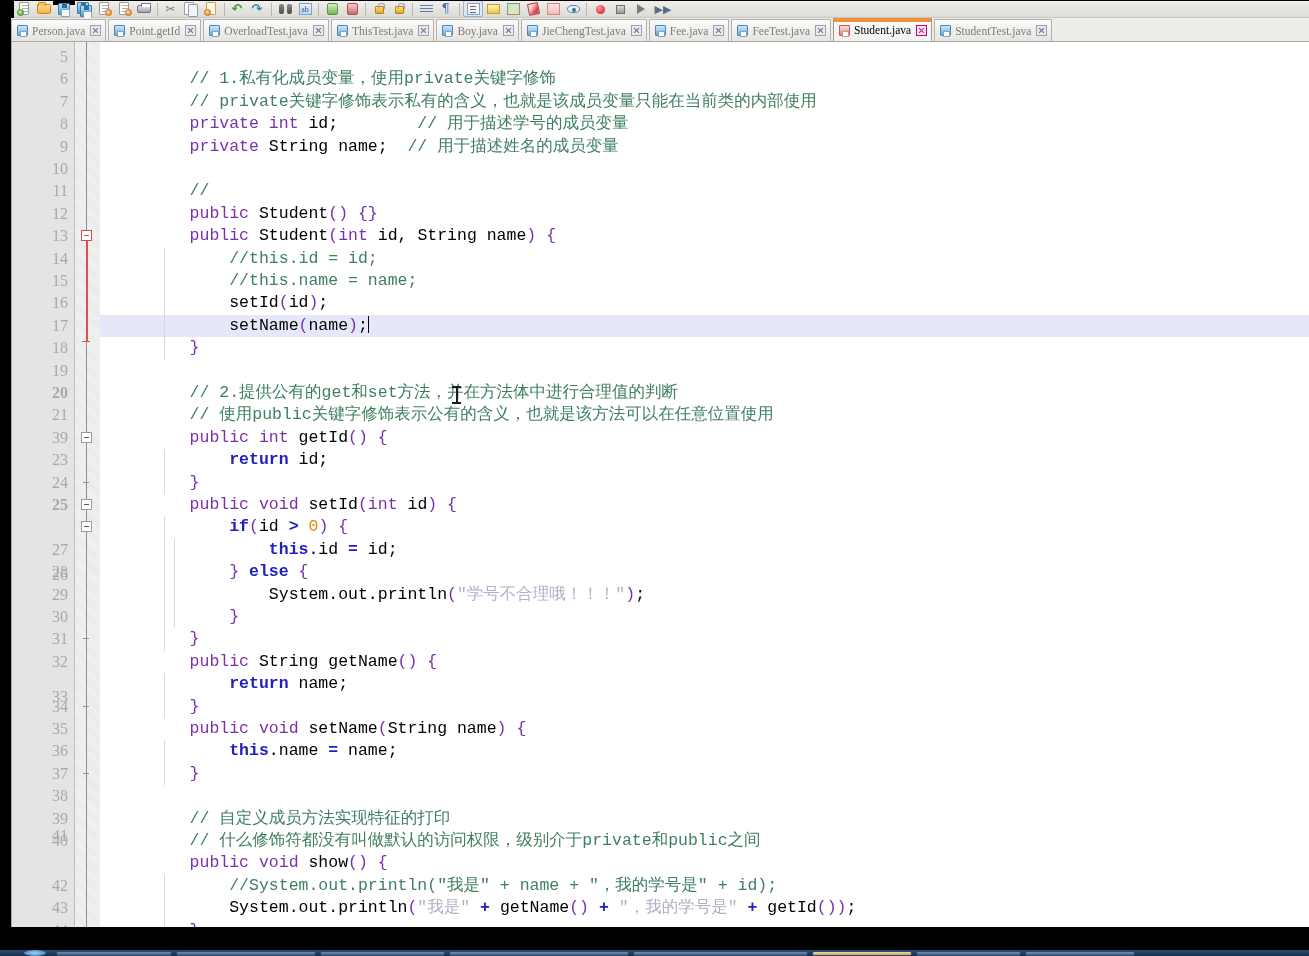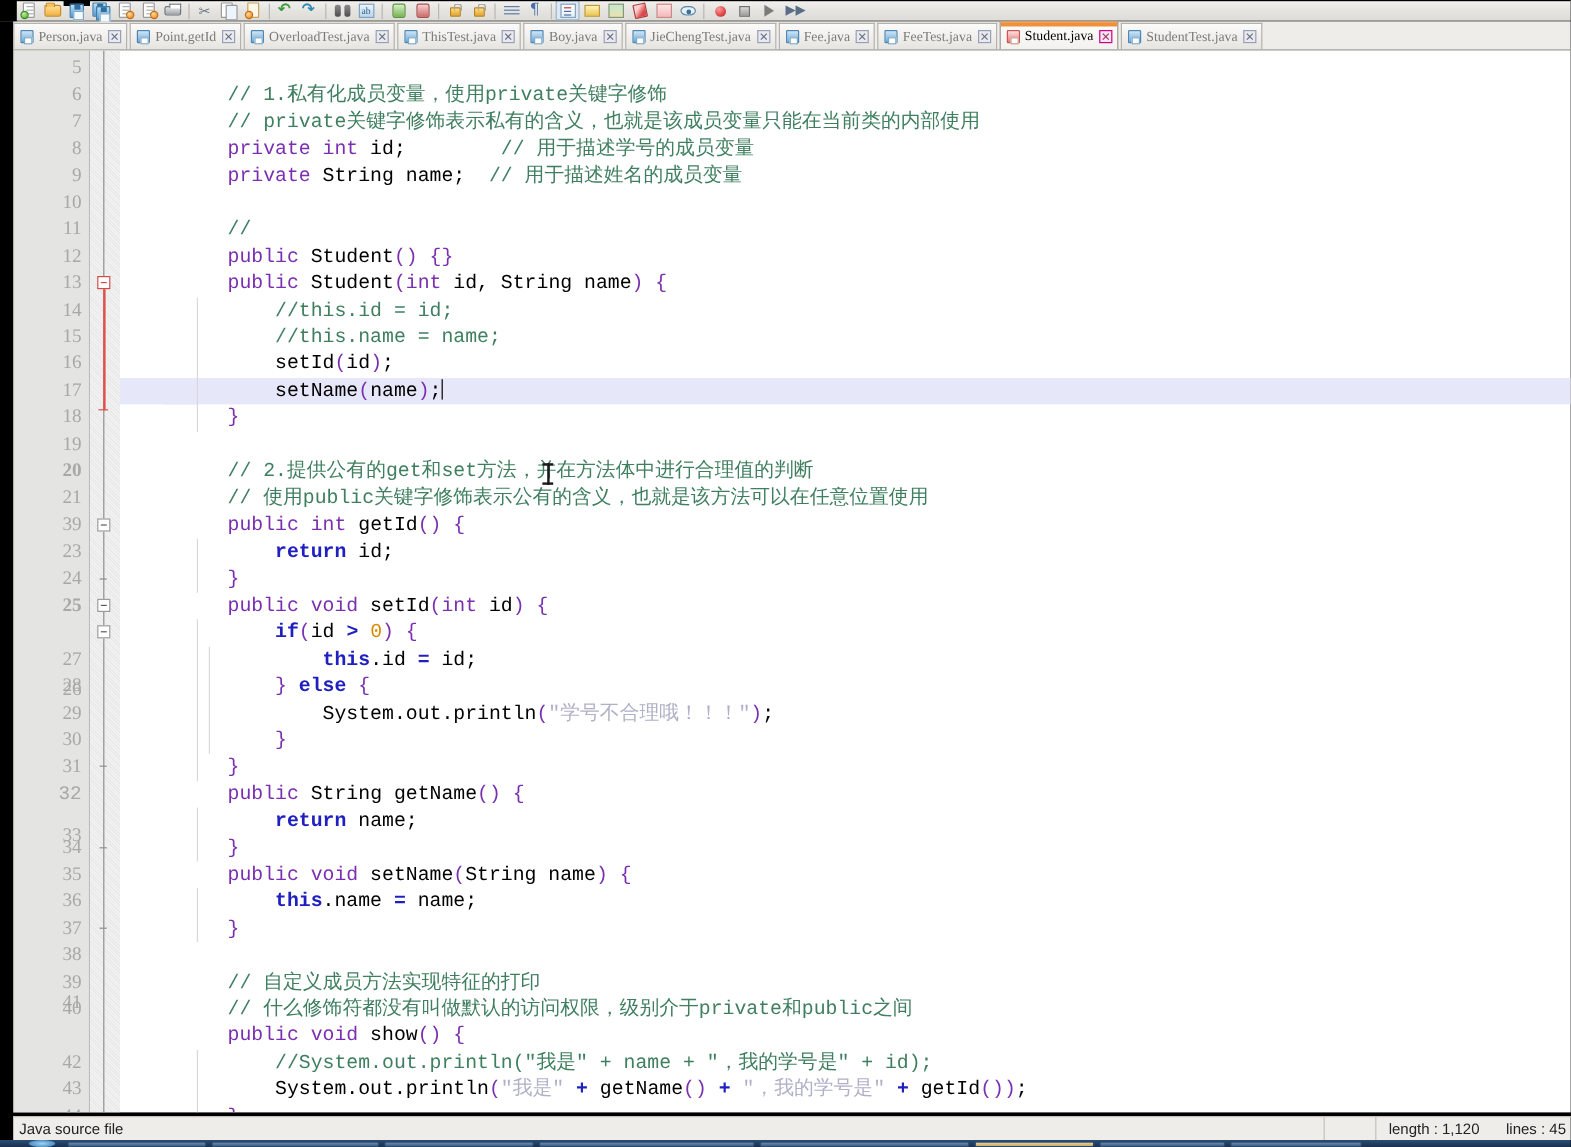--- a/index.html
+++ b/index.html
@@ -502,21 +502,21 @@
         <div class="gutter-line" style="top: 384.8px;">39</div>
         <div class="gutter-line" style="top: 407.2px;">23</div>
         <div class="gutter-line" style="top: 429.6px;">24</div>
         <div class="gutter-line" style="top: 452px; font-weight: bold;">25</div>
         <div class="gutter-line" style="top: 482px; margin-top: 40px;">26</div>
         <div class="gutter-line" style="top: 496.8px;">27</div>
         <div class="gutter-line" style="top: 519.2px;">28</div>
         <div class="gutter-line" style="top: 541.6px;">29</div>
         <div class="gutter-line" style="top: 564px;">30</div>
         <div class="gutter-line" style="top: 586.4px;">31</div>
-        <div class="gutter-line" style="top: 608.8px; font-family: Liberation Mono, monospace;">32</div>
+        <div class="gutter-line" style="top: 608.8px;">32</div>
         <div class="gutter-line" style="top: 644px;">33</div>
         <div class="gutter-line" style="top: 653.6px;">34</div>
         <div class="gutter-line" style="top: 676px;">35</div>
         <div class="gutter-line" style="top: 698.4px;">36</div>
         <div class="gutter-line" style="top: 720.8px;">37</div>
         <div class="gutter-line" style="top: 743.2px;">38</div>
         <div class="gutter-line" style="top: 765.6px;">39</div>
         <div class="gutter-line" style="top: 788px;">40</div>
         <div class="gutter-line" style="top: 783px;">41</div>
         <div class="gutter-line" style="top: 832.8px;">42</div>
@@ -537,28 +537,20 @@
         <div class="foldtick" style="top: 596.4px;"></div>
         <div class="foldtick" style="top: 663.6px;"></div>
         <div class="foldtick" style="top: 730.8px;"></div>
       </div>
     <div class="code" id="code"><div class="cline" style="top: 4px; padding-left: 50px;"></div><div class="cline" style="top: 26.4px; padding-left: 50px;"><span class="pl">    </span><span class="cm">// 1.私有化成员变量，使用private关键字修饰</span></div><div class="cline" style="top: 48.8px; padding-left: 50px;"><span class="pl">    </span><span class="cm">// private关键字修饰表示私有的含义，也就是该成员变量只能在当前类的内部使用</span></div><div class="cline" style="top: 71.2px; padding-left: 50px;"><span class="pl">    </span><span class="k">private int</span><span class="pl"> id;        </span><span class="cm">// 用于描述学号的成员变量</span></div><div class="cline" style="top: 93.6px; padding-left: 50px;"><span class="pl">    </span><span class="k">private</span><span class="pl"> String name;  </span><span class="cm">// 用于描述姓名的成员变量</span></div><div class="cline" style="top: 116px; padding-left: 50px;"></div><div class="cline" style="top: 138.4px; padding-left: 50px;"><span class="pl">    </span><span class="cm">//</span></div><div class="cline" style="top: 160.8px; padding-left: 50px;"><span class="pl">    </span><span class="k">public</span><span class="pl"> Student</span><span class="k">()</span><span class="pl"> </span><span class="k">{}</span></div><div class="cline" style="top: 183.2px; padding-left: 50px;"><span class="pl">    </span><span class="k">public</span><span class="pl"> Student</span><span class="k">(</span><span class="k">int</span><span class="pl"> id, String name</span><span class="k">)</span><span class="pl"> </span><span class="k">{</span></div><div class="cline" style="top: 205.6px; padding-left: 50px;"><span class="pl">        </span><span class="cm">//this.id = id;</span></div><div class="cline" style="top: 228px; padding-left: 50px;"><span class="pl">        </span><span class="cm">//this.name = name;</span></div><div class="cline" style="top: 250.4px; padding-left: 50px;"><span class="pl">        </span><span class="pl">setId</span><span class="k">(</span><span class="pl">id</span><span class="k">)</span><span class="pl">;</span></div><div class="hl-line" style="top: 272.8px;"></div><div class="cline" style="top: 272.8px; padding-left: 50px;"><span class="pl">        </span><span class="pl">setName</span><span class="k">(</span><span class="pl">name</span><span class="k">)</span><span class="pl">;</span><span class="caret"></span></div><div class="cline" style="top: 295.2px; padding-left: 50px;"><span class="pl">    </span><span class="k">}</span></div><div class="cline" style="top: 317.6px; padding-left: 50px;"></div><div class="cline" style="top: 340px; padding-left: 50px;"><span class="pl">    </span><span class="cm">// 2.提供公有的get和set方法，并在方法体中进行合理值的判断</span></div><div class="cline" style="top: 362.4px; padding-left: 50px;"><span class="pl">    </span><span class="cm">// 使用public关键字修饰表示公有的含义，也就是该方法可以在任意位置使用</span></div><div class="cline" style="top: 384.8px; padding-left: 50px;"><span class="pl">    </span><span class="k">public int</span><span class="pl"> getId</span><span class="k">()</span><span class="pl"> </span><span class="k">{</span></div><div class="cline" style="top: 407.2px; padding-left: 50px;"><span class="pl">        </span><span class="kb">return</span><span class="pl"> id;</span></div><div class="cline" style="top: 429.6px; padding-left: 50px;"><span class="pl">    </span><span class="k">}</span></div><div class="cline" style="top: 452px; padding-left: 50px;"><span class="pl">    </span><span class="k">public void</span><span class="pl"> setId</span><span class="k">(</span><span class="k">int</span><span class="pl"> id</span><span class="k">)</span><span class="pl"> </span><span class="k">{</span></div><div class="cline" style="top: 474.4px; padding-left: 50px;"><span class="pl">        </span><span class="kb">if</span><span class="k">(</span><span class="pl">id </span><span class="kb">&gt;</span><span class="pl"> </span><span class="nm">0</span><span class="k">)</span><span class="pl"> </span><span class="k">{</span></div><div class="cline" style="top: 496.8px; padding-left: 50px;"><span class="pl">            </span><span class="kb">this</span><span class="pl">.id </span><span class="kb">=</span><span class="pl"> id;</span></div><div class="cline" style="top: 519.2px; padding-left: 50px;"><span class="pl">        </span><span class="k">}</span><span class="pl"> </span><span class="kb">else</span><span class="pl"> </span><span class="k">{</span></div><div class="cline" style="top: 541.6px; padding-left: 50px;"><span class="pl">            </span><span class="pl">System.out.println</span><span class="k">(</span><span class="st">"学号不合理哦！！！"</span><span class="k">)</span><span class="pl">;</span></div><div class="cline" style="top: 564px; padding-left: 50px;"><span class="pl">        </span><span class="k">}</span></div><div class="cline" style="top: 586.4px; padding-left: 50px;"><span class="pl">    </span><span class="k">}</span></div><div class="cline" style="top: 608.8px; padding-left: 50px;"><span class="pl">    </span><span class="k">public</span><span class="pl"> String getName</span><span class="k">()</span><span class="pl"> </span><span class="k">{</span></div><div class="cline" style="top: 631.2px; padding-left: 50px;"><span class="pl">        </span><span class="kb">return</span><span class="pl"> name;</span></div><div class="cline" style="top: 653.6px; padding-left: 50px;"><span class="pl">    </span><span class="k">}</span></div><div class="cline" style="top: 676px; padding-left: 50px;"><span class="pl">    </span><span class="k">public void</span><span class="pl"> setName</span><span class="k">(</span><span class="pl">String name</span><span class="k">)</span><span class="pl"> </span><span class="k">{</span></div><div class="cline" style="top: 698.4px; padding-left: 50px;"><span class="pl">        </span><span class="kb">this</span><span class="pl">.name </span><span class="kb">=</span><span class="pl"> name;</span></div><div class="cline" style="top: 720.8px; padding-left: 50px;"><span class="pl">    </span><span class="k">}</span></div><div class="cline" style="top: 743.2px; padding-left: 50px;"></div><div class="cline" style="top: 765.6px; padding-left: 50px;"><span class="pl">    </span><span class="cm">// 自定义成员方法实现特征的打印</span></div><div class="cline" style="top: 788px; padding-left: 50px;"><span class="pl">    </span><span class="cm">// 什么修饰符都没有叫做默认的访问权限，级别介于private和public之间</span></div><div class="cline" style="top: 810.4px; padding-left: 50px;"><span class="pl">    </span><span class="k">public void</span><span class="pl"> show</span><span class="k">()</span><span class="pl"> </span><span class="k">{</span></div><div class="cline" style="top: 832.8px; padding-left: 50px;"><span class="pl">        </span><span class="cm">//System.out.println("我是" + name + "，我的学号是" + id);</span></div><div class="cline" style="top: 855.2px; padding-left: 50px;"><span class="pl">        </span><span class="pl">System.out.println</span><span class="k">(</span><span class="st">"我是"</span><span class="pl"> </span><span class="kb">+</span><span class="pl"> getName</span><span class="k">()</span><span class="pl"> </span><span class="kb">+</span><span class="pl"> </span><span class="st">"，我的学号是"</span><span class="pl"> </span><span class="kb">+</span><span class="pl"> getId</span><span class="k">())</span><span class="pl">;</span></div><div class="cline" style="top: 877.6px; padding-left: 50px;"><span class="pl">    </span><span class="k">}</span></div><div class="indentguide" style="left: 64px; top: 205.6px; height: 112px;"></div><div class="indentguide" style="left: 64px; top: 407.2px; height: 44.8px;"></div><div class="indentguide" style="left: 64px; top: 474.4px; height: 134.4px;"></div><div class="indentguide" style="left: 74px; top: 496.8px; height: 89.6px;"></div><div class="indentguide" style="left: 64px; top: 631.2px; height: 44.8px;"></div><div class="indentguide" style="left: 64px; top: 698.4px; height: 44.8px;"></div><div class="indentguide" style="left: 64px; top: 832.8px; height: 67.2px;"></div></div>
     <div class="mouse-ibeam"></div>
 
   </div>
 
   <div class="status-black"></div>
-  <div class="statusbar">
-    <div class="status-left">Java source file</div>
-    <div class="status-sep"></div>
-    <div class="status-right">
-      <span>length : 1,120</span>
-      <span>lines : 45</span>
-    </div>
-  </div>
 
   <div class="taskbar">
     <div class="orb"></div>
     <div class="tbslot" style="left:56px;width:116px;"></div>
     <div class="tbslot" style="left:176px;width:140px;"></div>
     <div class="tbslot" style="left:320px;width:125px;"></div>
     <div class="tbslot" style="left:449px;width:180px;"></div>
     <div class="tbslot" style="left:633px;width:175px;"></div>
     <div class="tbslot" style="left:812px;width:100px;background:linear-gradient(to bottom,#e8d8a8,#caa85c);"></div>
     <div class="tbslot" style="left:916px;width:105px;"></div>

